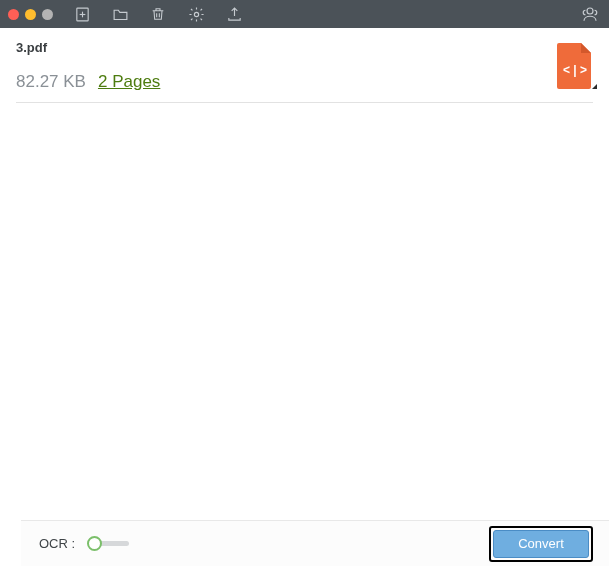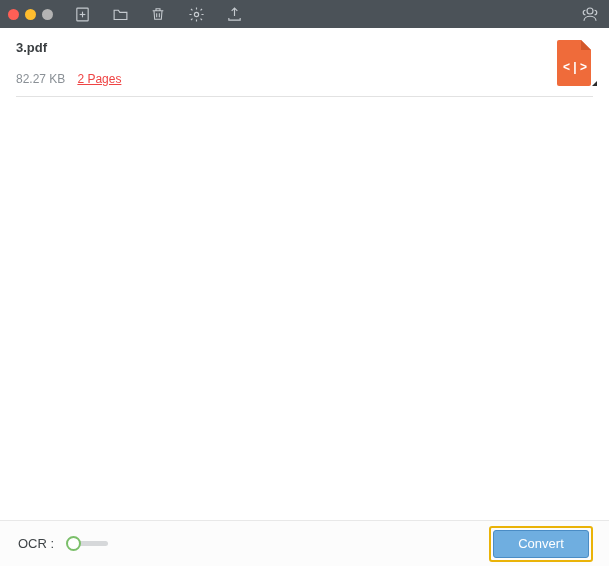--- a/index.html
+++ b/index.html
@@ -65,41 +65,42 @@
   }
   .file-name {
     font-size: 13px;
     font-weight: 600;
     color: #3b3f42;
   }
   .file-sub {
     display: flex;
     align-items: baseline;
     gap: 12px;
-    font-size: 12px;
+    font-size: 17px;
   }
   .file-size { color: #8a9096; }
   .file-pages {
-    color: #ef4444;
+    color: #4d7c0f;
     text-decoration: underline;
     cursor: pointer;
   }
   .output-icon {
     width: 36px; height: 46px;
     flex-shrink: 0;
     position: relative;
   }
   .bottom-bar {
     height: 46px;
     border-top: 1px solid #e8e8e8;
     display: flex;
     align-items: center;
     padding: 0 16px 0 18px;
     background: #fcfcfc;
     gap: 8px;
+    margin-left: 21px;
   }
   .ocr-label {
     font-size: 13px;
     color: #3f4447;
     margin-right: 4px;
   }
   .toggle {
     width: 46px; height: 16px;
     position: relative;
     cursor: pointer;
@@ -114,21 +115,21 @@
   .toggle-knob {
     position: absolute;
     top: 0; left: 0;
     width: 15px; height: 15px;
     border: 2px solid #7bbf6a;
     background: #fff;
     border-radius: 50%;
   }
   .bb-spacer { flex: 1; }
   .convert-wrap {
-    border: 2px solid #eab308;
+    border: 2px solid #000000;
     border-radius: 3px;
     padding: 2px;
     text-align: center;
   }
   .convert-btn {
     width: 96px; height: 28px;
     background: #6faee0;
     color: #fff;
     font-size: 13px;
     border: 1px solid #4a8cc5;

